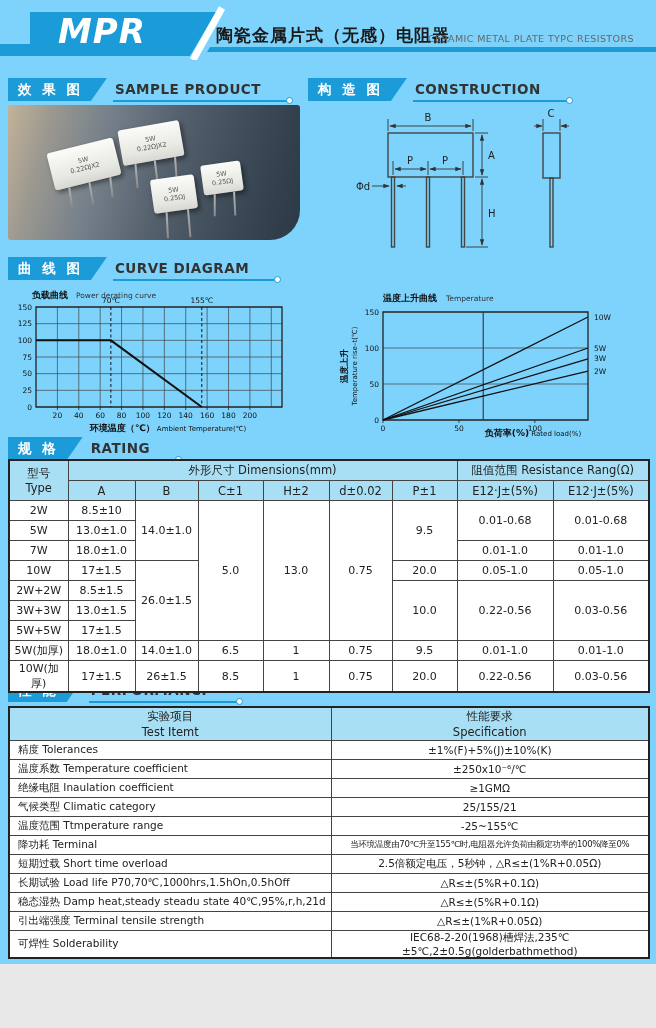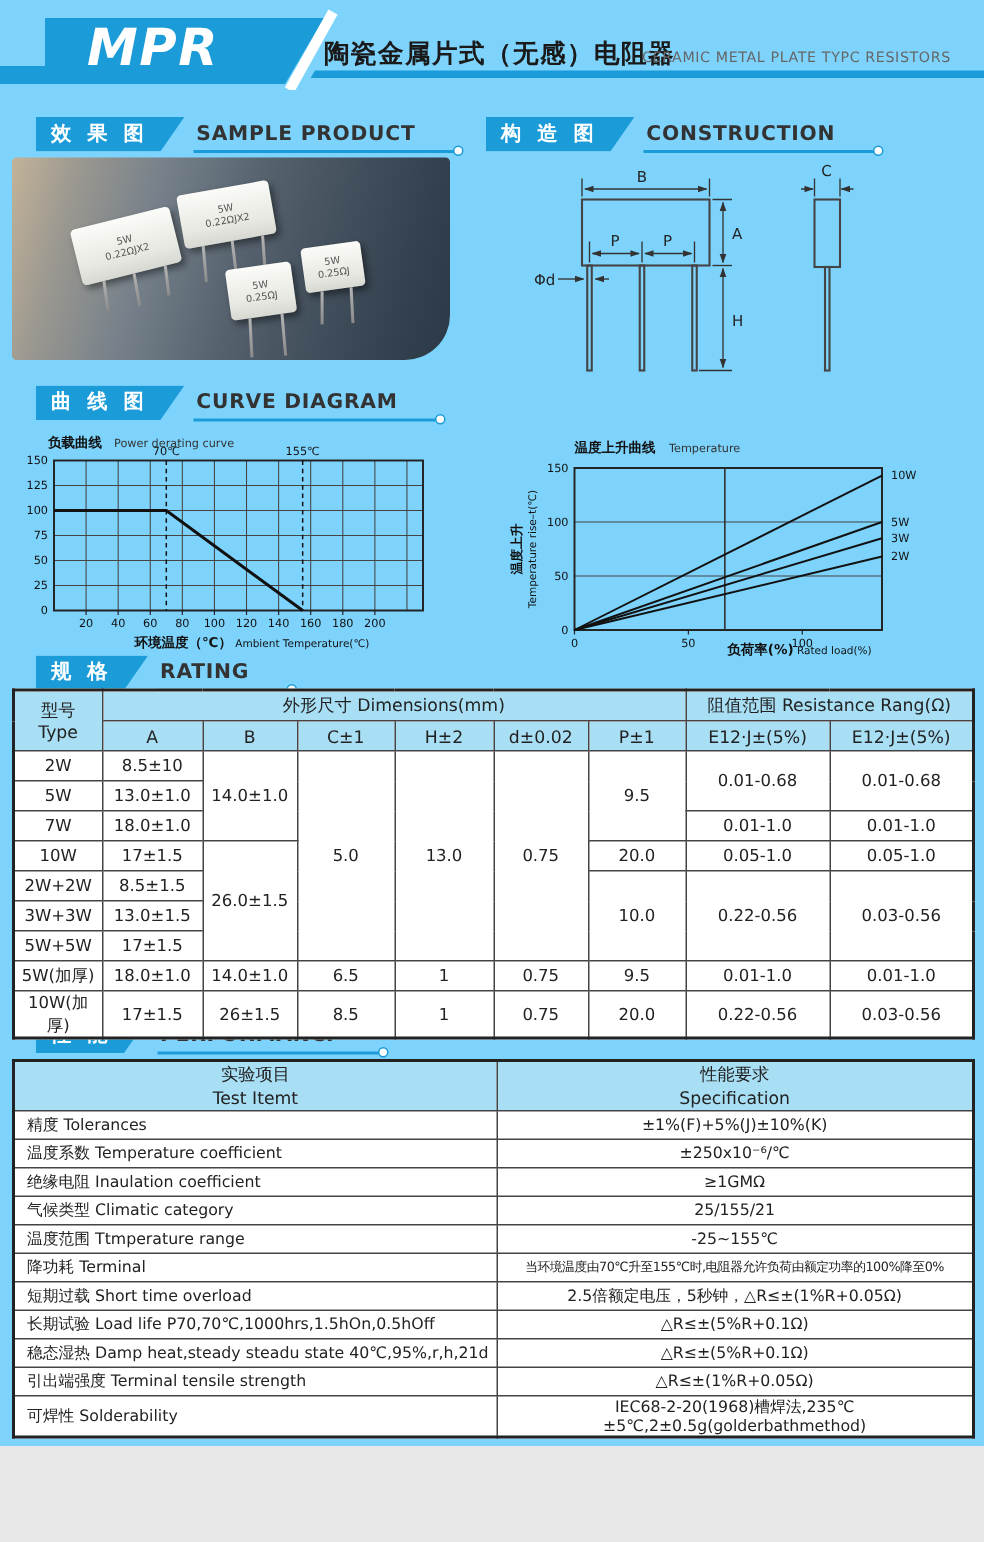--- a/index.html
+++ b/index.html
@@ -8,21 +8,21 @@
   .abs{position:absolute;}
 
   
   #title-cn{left:216px;top:24px;font-size:17px;font-weight:bold;color:#1a1a1a;letter-spacing:1px;}
   #title-en{left:428px;top:33px;font-size:9.5px;color:#666;letter-spacing:.4px;}
 
   
   .sec{position:absolute;height:23px;display:flex;align-items:center;}
   .sec-box{background:#1b9cd8;color:#fff;font-weight:bold;font-size:13.5px;
            padding:3px 24px 3px 10px;letter-spacing:3px;line-height:17px;
-           clip-path:polygon(0 0,100% 0,calc(100% - 16px) 100%,0 100%);margin-left:16px;}
+           clip-path:polygon(0 0,100% 0,calc(100% - 16px) 100%,0 100%);}
   .sec-en{position:relative;color:#333;font-size:13.5px;font-weight:bold;margin-left:6px;
           letter-spacing:.5px;padding:3px 28px 3px 2px;border-bottom:2px solid #1b9cd8;}
   .sec-en::after{content:'';position:absolute;right:-4px;bottom:-4px;width:5px;height:5px;
           border:1.5px solid #1b9cd8;border-radius:50%;background:#fff;}
 
   
   #photo{left:8px;top:105px;width:292px;height:135px;border-radius:3px 3px 30px 3px;
          background:linear-gradient(105deg,#c3b399 0%,#9b9890 14%,#75808a 32%,#56626e 52%,#414e5b 72%,#33404d 88%,#2c3946 100%);
          overflow:hidden;}
   .res{position:absolute;background:linear-gradient(180deg,#fbfbf8,#e8e8e2 70%,#d8d8d2);

